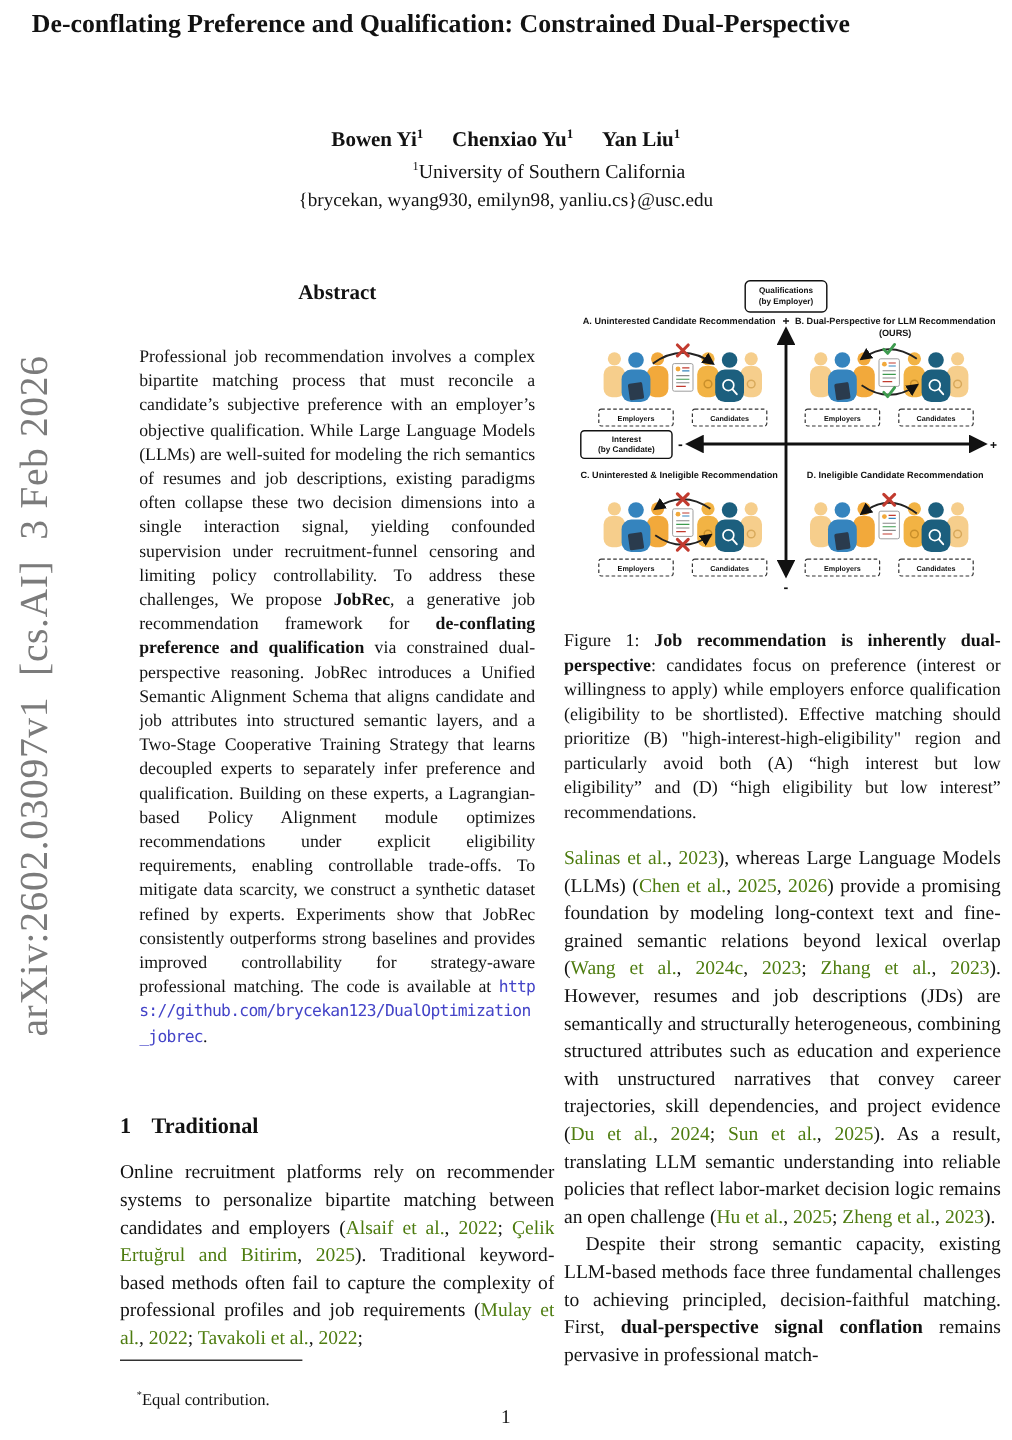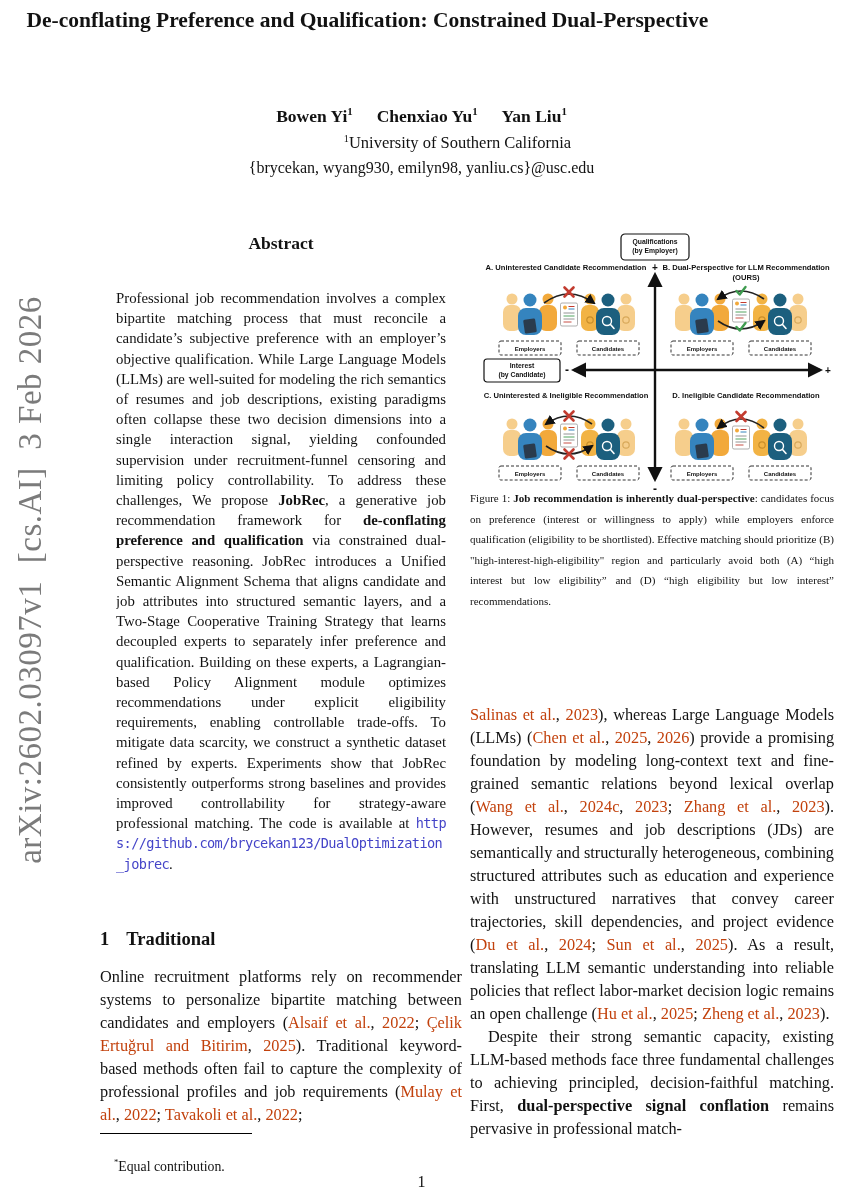--- a/index.html
+++ b/index.html
@@ -29,30 +29,30 @@
 
   .intro-heading{position:absolute;left:100px;top:929px;font-size:18.5px;font-weight:bold;}
   .intro-heading .secnum{margin-right:17px;}
   .intro-body{position:absolute;left:100px;top:965px;width:362px;max-height:163px;overflow:hidden;
         font-size:16.3px;line-height:23px;text-align:justify;hyphens:auto;}
 
   .footnote-rule{position:absolute;left:100px;top:1133px;width:152px;border-top:1.3px solid #000;}
   .footnote{position:absolute;left:100px;top:1139px;width:362px;font-size:13.8px;text-indent:14px;margin-top:20px;}
 
   .figure{position:absolute;left:478px;top:229px;width:360px;height:278px;}
-  .caption{position:absolute;left:470px;top:488px;width:364px;max-height:168px;overflow:hidden;
-        font-size:11px;line-height:20.5px;text-align:justify;hyphens:auto;}
+  .caption{position:absolute;left:470px;top:524px;width:364px;max-height:168px;overflow:hidden;
+        font-size:15px;line-height:20.5px;text-align:justify;hyphens:auto;}
 
   .right-body-container{position:absolute;left:470px;top:703px;width:364px;height:492px;overflow:hidden;}
   .right-body{font-size:16.3px;line-height:23px;text-align:justify;margin:0;hyphens:auto;}
   .right-body.p2{text-indent:18px;}
 
   .page-number{position:absolute;top:1173px;width:100%;text-align:center;font-size:16px;}
 
-  .cite{color:#c2410c;}
+  .cite{color:#4d7c0f;}
   .b{font-weight:bold;}
   .link{font-family:"DejaVu Sans Mono",monospace;color:#4444C8;font-size:13.6px;
         word-break:break-all;letter-spacing:-0.6px;}
 
   svg text{font-family:"Liberation Sans",sans-serif;fill:#111;}
 </style>
 </head>
 <body>
 
 <div class="page">

